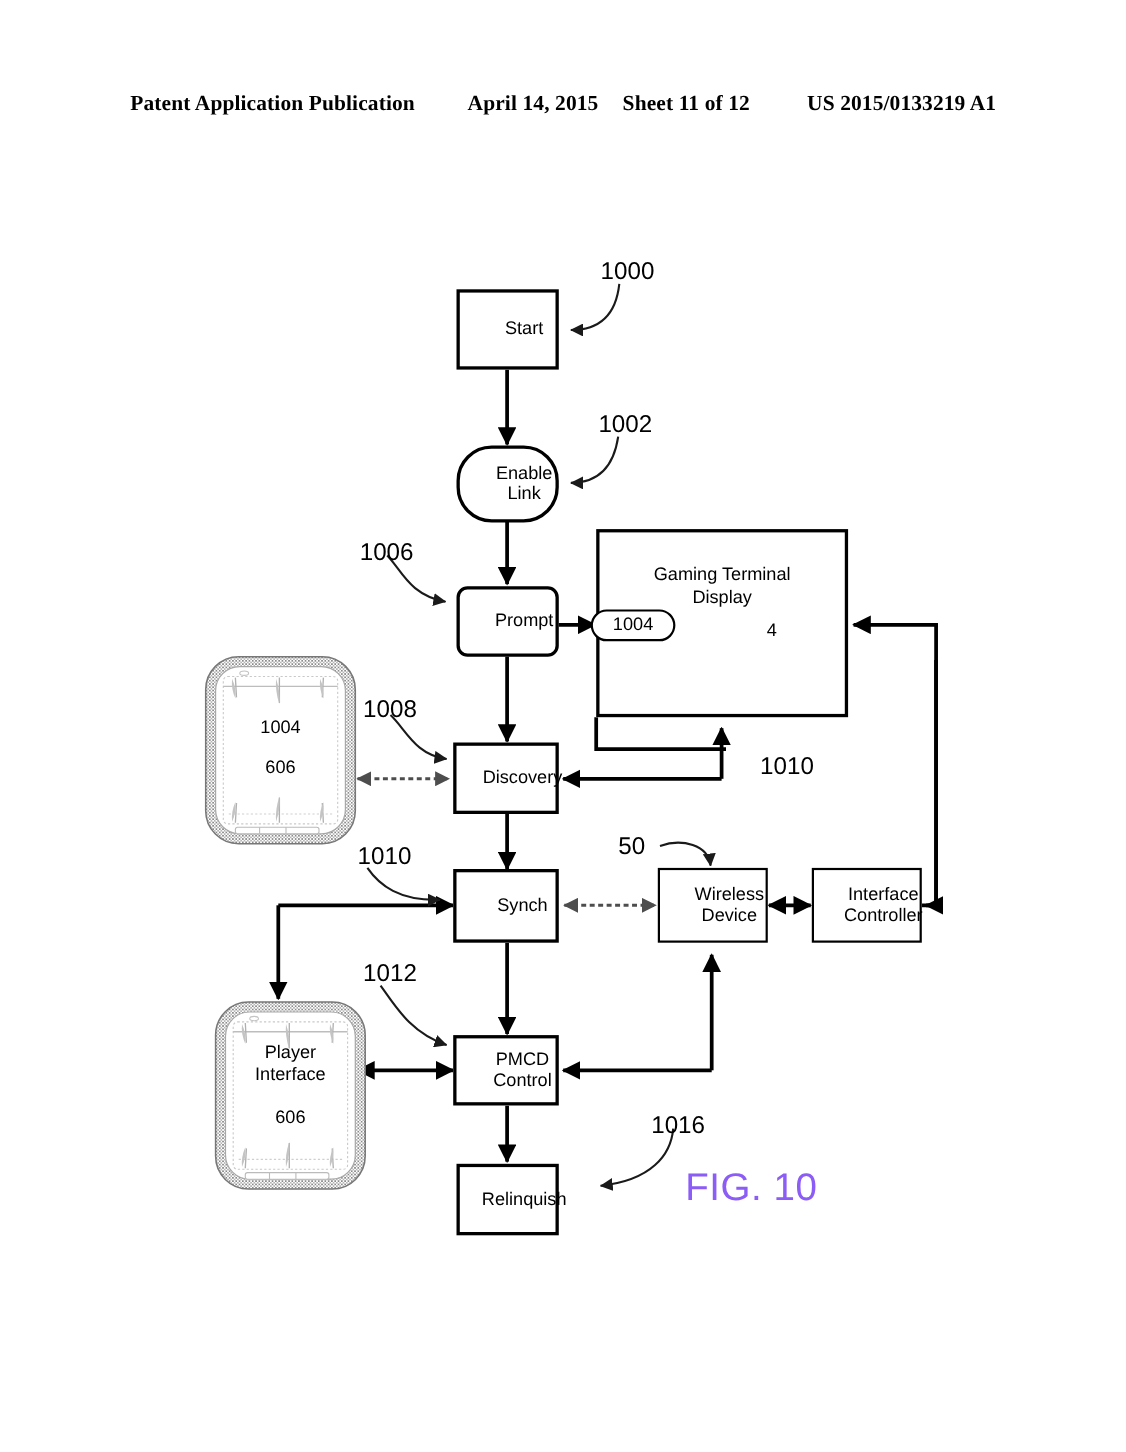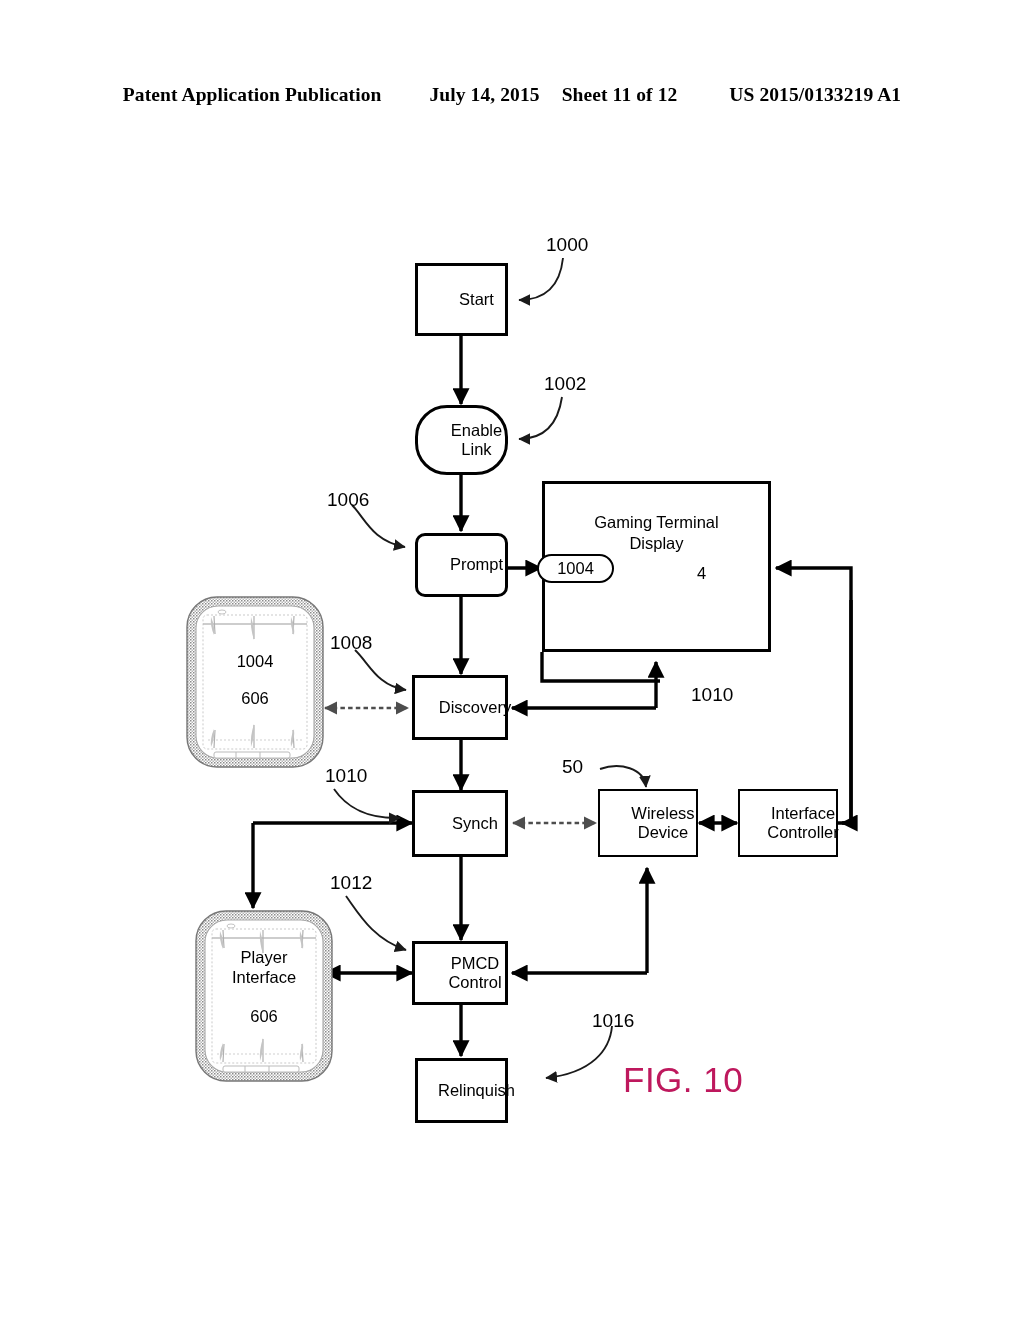--- a/index.html
+++ b/index.html
@@ -95,32 +95,32 @@
     align-items: center;
     justify-content: center;
     font-size: 16.5px;
     z-index: 4;
   }
 
   
   .ref {
     position: absolute;
     font-family: "Liberation Sans", sans-serif;
-    font-size: 19px;
+    font-size: 22px;
     color: #000;
     white-space: nowrap;
   }
 
   
   .figcap {
     position: absolute;
     font-family: "Liberation Sans", sans-serif;
     font-size: 35px;
     letter-spacing: 0.5px;
-    color: #be185d;
+    color: #8b5cf6;
     white-space: nowrap;
   }
 
   
   .device {
     position: absolute;
   }
   .device .dev-label {
     position: absolute;
     left: 0; right: 0;
@@ -133,21 +133,21 @@
   }
 </style>
 </head>
 <body>
 
 <div id="sheet">
 
   <div class="pat-header">
     <span>Patent Application Publication</span>
     <span class="gap-lg"></span>
-    <span>July 14, 2015</span>
+    <span>April 14, 2015</span>
     <span class="gap-md"></span>
     <span>Sheet 11 of 12</span>
     <span class="gap-xl"></span>
     <span>US 2015/0133219 A1</span>
   </div>
 
   <div id="figure">
 
     <svg width="1024" height="1320">
       <defs>

